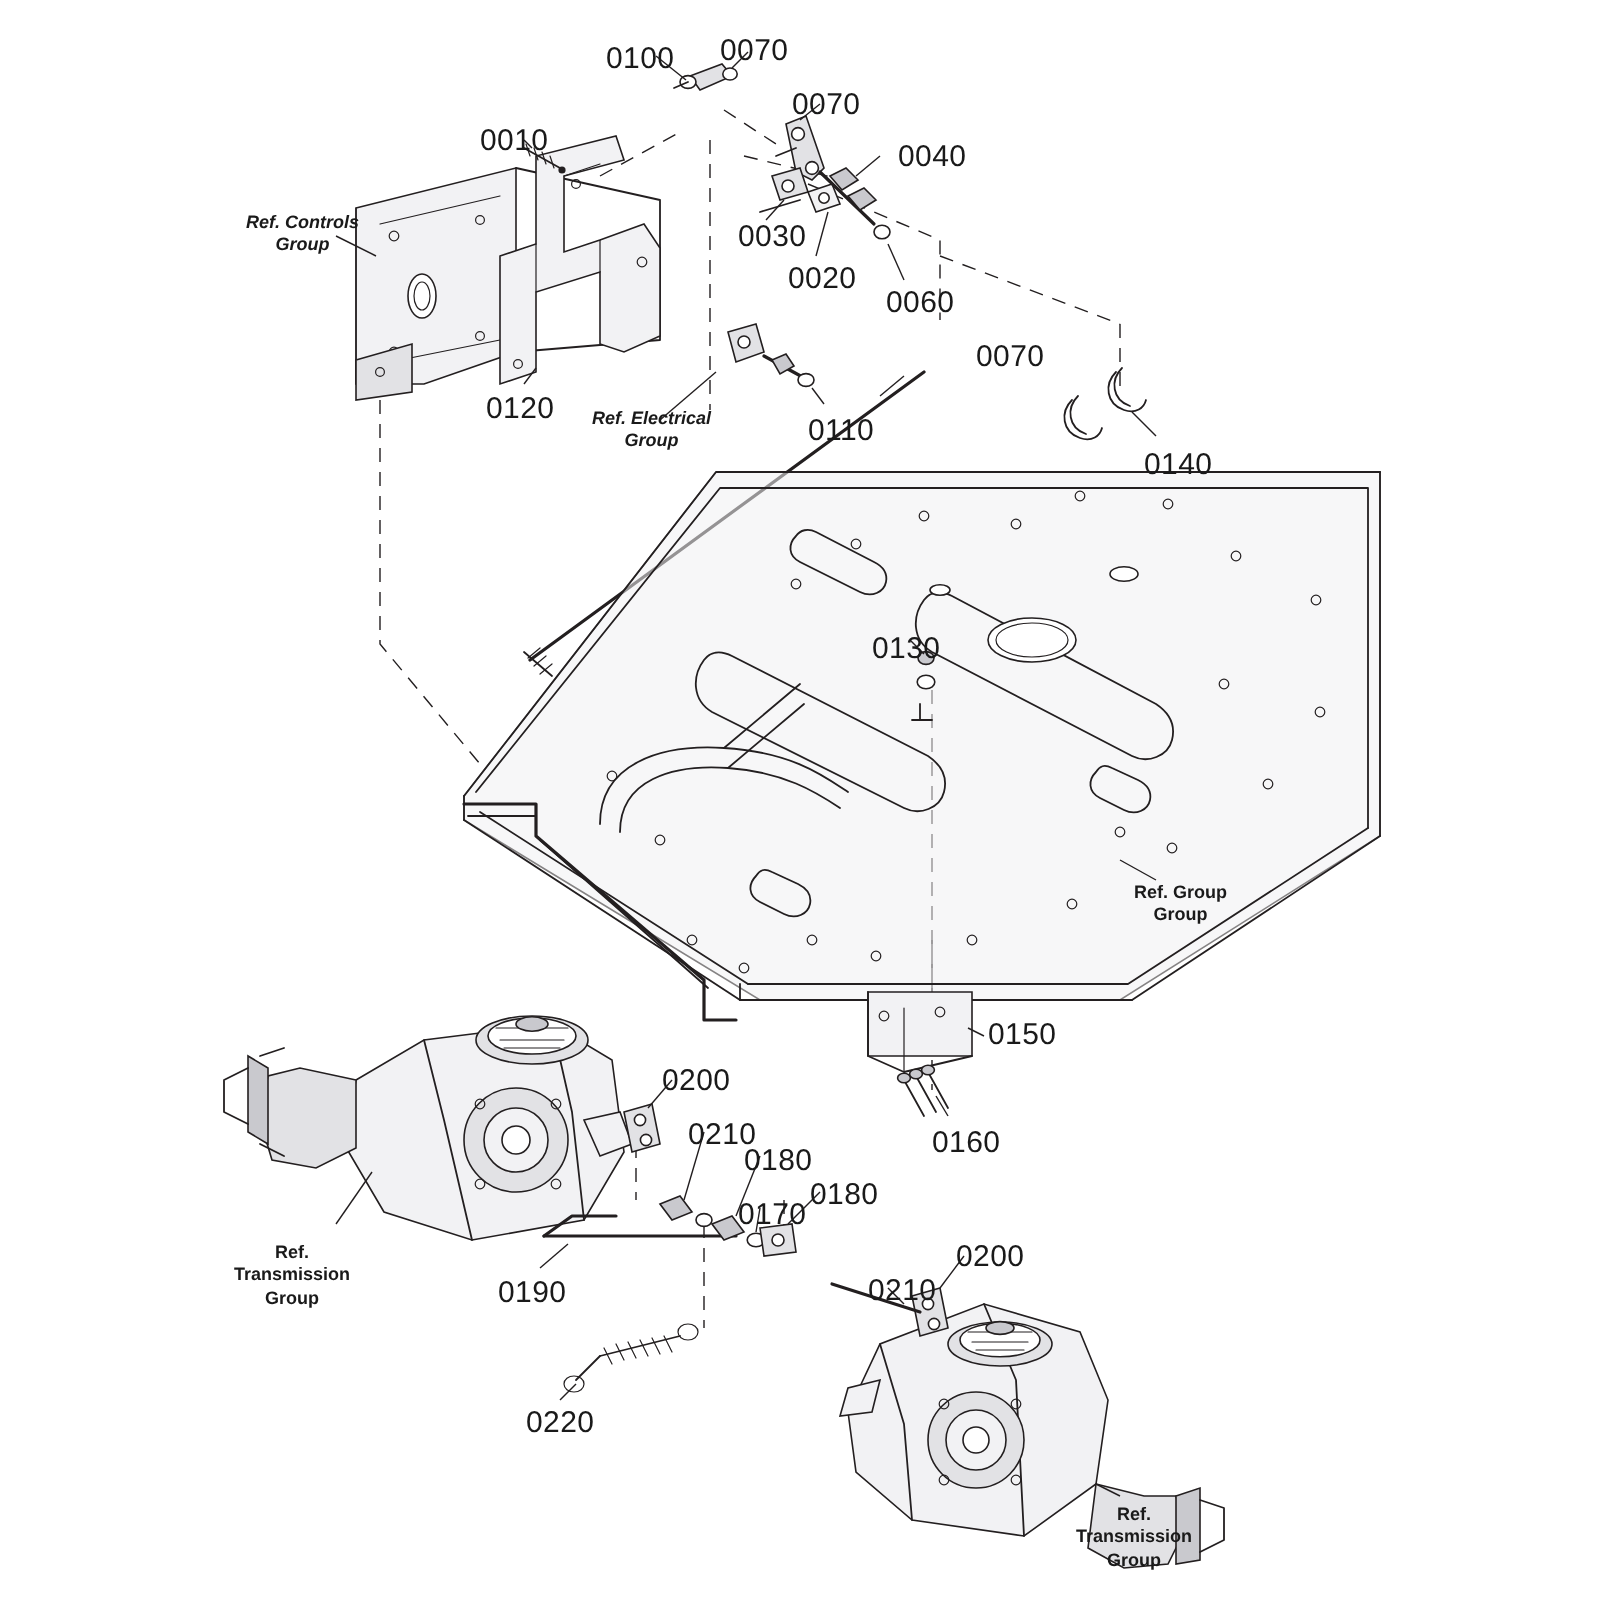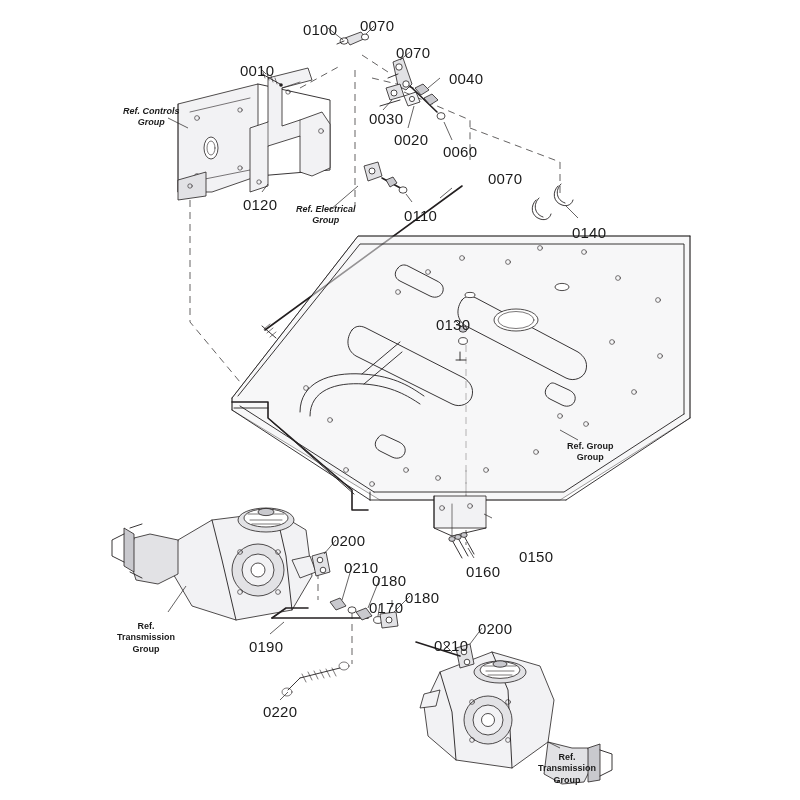--- a/index.html
+++ b/index.html
@@ -351,21 +351,21 @@
   <div class="callout-label" style="left:449px; top:70px;">0040</div>
   <div class="callout-label" style="left:240px; top:62px;">0010</div>
   <div class="callout-label" style="left:369px; top:110px;text-align:center;">0030</div>
   <div class="callout-label" style="left:394px; top:131px;">0020</div>
   <div class="callout-label" style="left:443px; top:143px;">0060</div>
   <div class="callout-label" style="left:243px; top:196px;">0120</div>
   <div class="callout-label" style="left:404px; top:207px;">0110</div>
   <div class="callout-label" style="left:440px; top:170px;margin-left:48px;">0070</div>
   <div class="callout-label" style="left:572px; top:224px;">0140</div>
   <div class="callout-label" style="left:436px; top:316px;">0130</div>
-  <div class="callout-label" style="left:494px; top:548px;margin-left:25px;">0150</div>
+  <div class="callout-label" style="left:494px; top:509px;">0150</div>
   <div class="callout-label" style="left:466px; top:563px;">0160</div>
   <div class="callout-label" style="left:331px; top:532px;">0200</div>
   <div class="callout-label" style="left:344px; top:559px;">0210</div>
   <div class="callout-label" style="left:372px; top:572px;">0180</div>
   <div class="callout-label" style="left:369px; top:599px;">0170</div>
   <div class="callout-label" style="left:405px; top:589px;">0180</div>
   <div class="callout-label" style="left:249px; top:638px;">0190</div>
   <div class="callout-label" style="left:434px; top:637px;">0210</div>
   <div class="callout-label" style="left:478px; top:620px;">0200</div>
   <div class="callout-label" style="left:263px; top:703px;">0220</div>

